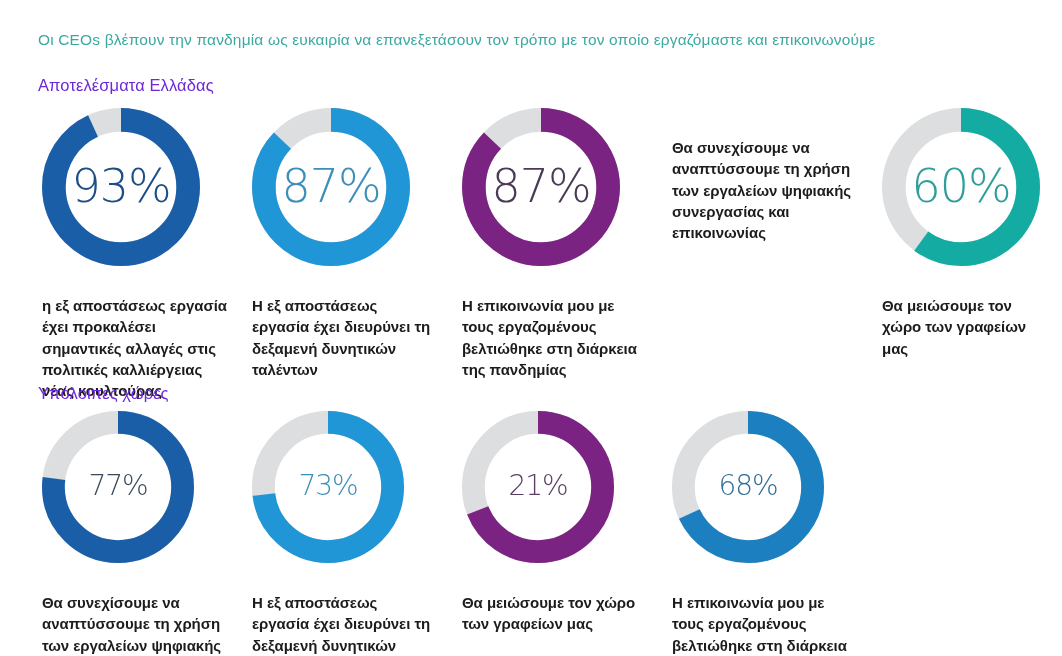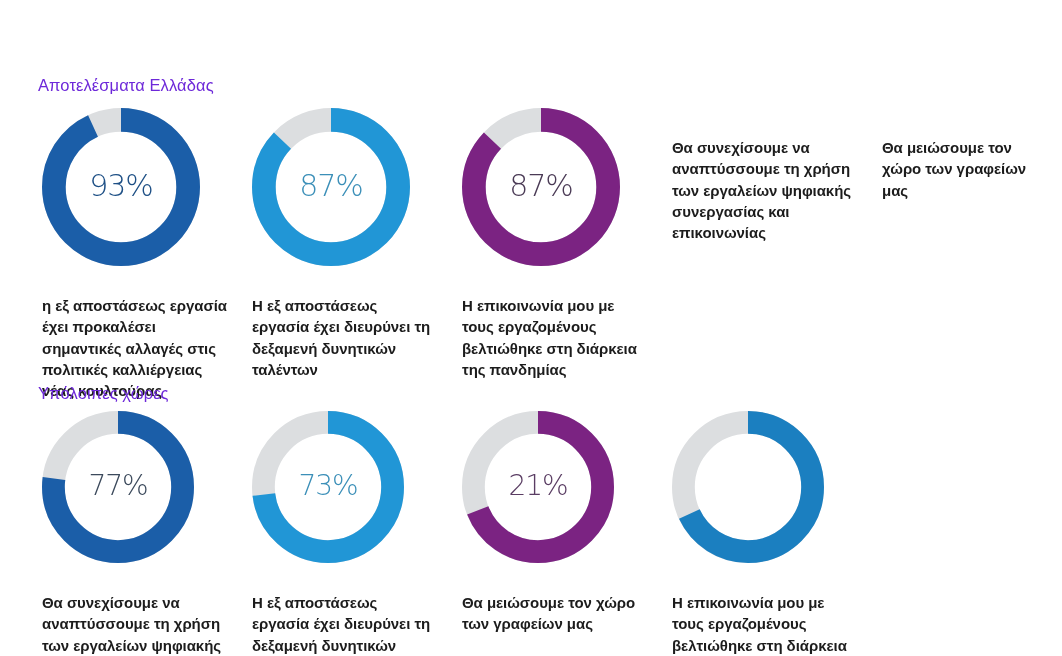--- a/index.html
+++ b/index.html
@@ -73,21 +73,21 @@
     height: 158px;
   }
   .donut-label {
     position: absolute;
     left: 0;
     right: 0;
     top: 50%;
     transform: translateY(-52%);
     text-align: center;
     font-family: "DejaVu Sans", "Liberation Sans", sans-serif;
-    font-size: 30px;
+    font-size: 46px;
     font-weight: 300;
     letter-spacing: -1px;
     line-height: 1;
   }
   .caption {
     margin-top: 29px;
     margin-left: 4px;
     font-size: 15px;
     font-weight: bold;
     color: #1c1c1c;
@@ -98,20 +98,21 @@
   .cell.last .caption { width: 165px; }
   .row.r2 .donut-wrap { width: 152px; height: 152px; }
   .row.r2 .donut-wrap svg { width: 152px; height: 152px; }
   .row.r2 .donut-label { font-size: 28px; }
 </style>
 </head>
 <body>
 
 <div class="page">
 
+  <div class="headline">Οι CEOs βλέπουν την πανδημία ως ευκαιρία να επανεξετάσουν τον τρόπο με τον οποίο εργαζόμαστε και επικοινωνούμε</div>
 
   <div class="section-title row1">Αποτελέσματα Ελλάδας</div>
   <div class="row r1">
       <div class="cell">
         <div class="donut-wrap">
           <svg viewBox="0 0 100 100">
             <circle cx="50" cy="50" r="42.5" fill="none" stroke="#dcdee0" stroke-width="15"></circle>
             <circle cx="50" cy="50" r="42.5" fill="none" stroke="#1b5ea8" stroke-width="15" stroke-dasharray="248.343 267.035" transform="rotate(-90 50 50)"></circle>
           </svg>
           <div class="donut-label" style="color: rgb(29, 79, 133);">93%</div>
@@ -135,20 +136,27 @@
             <circle cx="50" cy="50" r="42.5" fill="none" stroke="#7b2382" stroke-width="15" stroke-dasharray="232.321 267.035" transform="rotate(-90 50 50)"></circle>
           </svg>
           <div class="donut-label" style="color: rgb(74, 58, 85);">87%</div>
         </div>
         <div class="caption">Η επικοινωνία μου με τους εργαζομένους βελτιώθηκε στη διάρκεια της πανδημίας</div>
       </div>
       <div class="cell">
         <div class="caption">Θα συνεχίσουμε να αναπτύσσουμε τη χρήση των εργαλείων ψηφιακής συνεργασίας και επικοινωνίας</div>
       </div>
       <div class="cell last">
+        <div class="donut-wrap">
+          <svg viewBox="0 0 100 100">
+            <circle cx="50" cy="50" r="42.5" fill="none" stroke="#dcdee0" stroke-width="15"></circle>
+            <circle cx="50" cy="50" r="42.5" fill="none" stroke="#14aca2" stroke-width="15" stroke-dasharray="160.221 267.035" transform="rotate(-90 50 50)"></circle>
+          </svg>
+          <div class="donut-label" style="color: rgb(47, 158, 154);">60%</div>
+        </div>
         <div class="caption">Θα μειώσουμε τον χώρο των γραφείων μας</div>
       </div>
     </div>
 
   <div class="section-title row2">Υπόλοιπες χώρες</div>
   <div class="row r2">
       <div class="cell">
         <div class="donut-wrap">
           <svg viewBox="0 0 100 100">
             <circle cx="50" cy="50" r="42.5" fill="none" stroke="#dcdee0" stroke-width="15"></circle>
@@ -177,18 +185,19 @@
           <div class="donut-label" style="color: rgb(90, 61, 99);">21%</div>
         </div>
         <div class="caption">Θα μειώσουμε τον χώρο των γραφείων μας</div>
       </div>
       <div class="cell">
         <div class="donut-wrap">
           <svg viewBox="0 0 100 100">
             <circle cx="50" cy="50" r="42.5" fill="none" stroke="#dcdee0" stroke-width="15"></circle>
             <circle cx="50" cy="50" r="42.5" fill="none" stroke="#1b7fc0" stroke-width="15" stroke-dasharray="181.584 267.035" transform="rotate(-90 50 50)"></circle>
           </svg>
+          <div class="donut-label" style="color: rgb(45, 110, 150);">68%</div>
         </div>
         <div class="caption">Η επικοινωνία μου με τους εργαζομένους βελτιώθηκε στη διάρκεια της πανδημίας</div>
       </div>
     </div>
 
 </div>
 
 </body></html>

